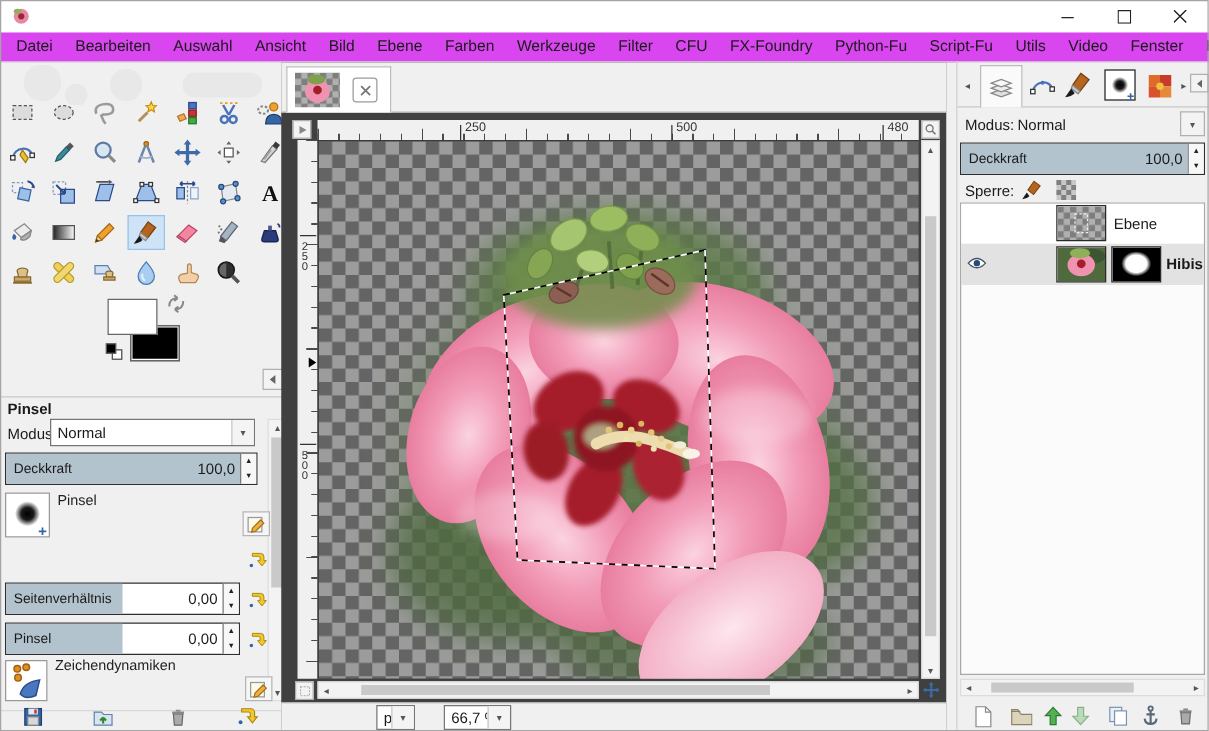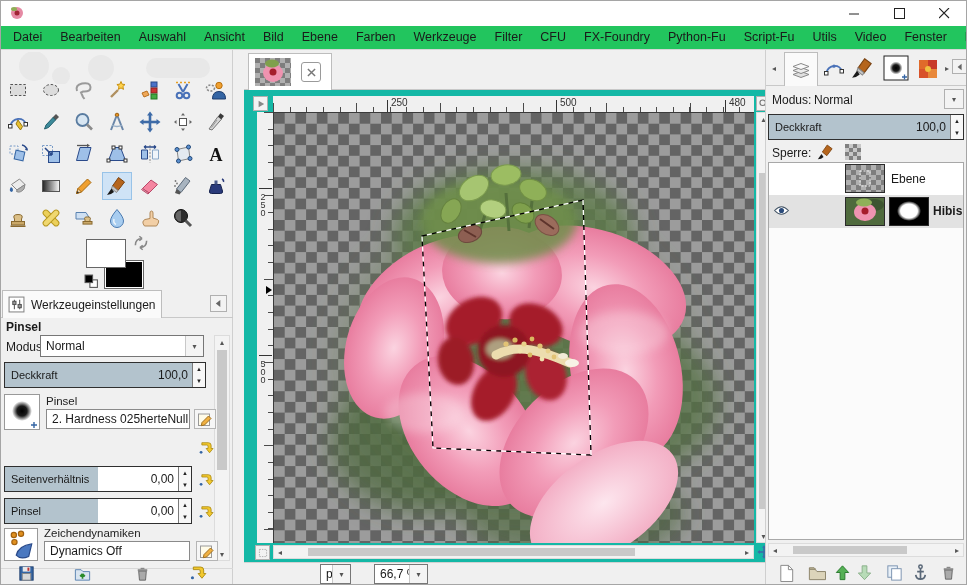--- a/index.html
+++ b/index.html
@@ -3,26 +3,26 @@
 <meta charset="utf-8">
 <style>
   *{box-sizing:border-box;margin:0;padding:0}
   html,body{width:967px;height:585px}
   body{position:relative;font-family:"Liberation Sans",sans-serif;font-size:12px;color:#1a1a1a;background:#f0f0f0;overflow:hidden;user-select:none}
   .abs{position:absolute}
   
   #titlebar{left:0;top:0;width:967px;height:26px;background:#fff;display:flex;align-items:center}
   #title-text{margin-left:8px;font-size:12.5px;white-space:nowrap}
   .wbtn{width:45px;height:26px;display:flex;align-items:center;justify-content:center}
-  #menubar{left:0;top:26px;width:967px;height:24px;background:#22c55e;border-bottom:1px solid #d6d6d6;display:flex;align-items:stretch;padding-left:4px}
+  #menubar{left:0;top:26px;width:967px;height:24px;background:#d946ef;border-bottom:1px solid #d6d6d6;display:flex;align-items:stretch;padding-left:4px}
   .mitem{padding:0 9px;line-height:23px;font-size:12.5px;white-space:nowrap}
   
   #leftdock{left:0;top:50px;width:233px;height:535px;background:#f0f0f0;border-right:1px solid #cfcfcf}
   #rightdock{left:765px;top:50px;width:202px;height:535px;background:#f0f0f0;border-left:1px solid #cfcfcf}
-  #center{left:244px;top:50px;width:532px;height:535px;background:#14b8a6}
+  #center{left:225px;top:50px;width:532px;height:535px;background:#404040}
   
   #toolgrid{position:absolute;left:1px;top:24px;display:grid;grid-template-columns:repeat(7,33px);grid-auto-rows:32px;justify-items:center;align-items:center}
   .tool{width:30px;height:28px;display:flex;align-items:center;justify-content:center}
   .tool.sel{background:#cfe3f6;border:1px solid #98c3e8}
   .ti{width:22px;height:22px;display:block}
   
   #colorarea{left:84px;top:184px;width:72px;height:58px}
   .swatch{position:absolute;width:40px;height:29px;border:1px solid #666;box-shadow:inset 0 0 0 1px #fff}
   
   #to-tabrow{left:0;top:240px;width:233px;height:28px;border-bottom:1px solid #c8c8c8}
@@ -422,30 +422,20 @@
     <svg class="abs" style="left:48px;top:0" width="18" height="18" viewBox="0 0 16 16">
         <path d="M3 10 Q3 4 9 4 M9 4 l-2.5-2 M9 4 l-2.5 2 M13 6 Q13 12 7 12 M7 12 l2.5 2 M7 12 l2.5-2" stroke="#888" fill="none" stroke-width="1.4"></path>
       </svg>
     <svg class="abs" style="left:0;top:40px" width="15" height="15" viewBox="0 0 14 14">
         <rect x="5.5" y="5.5" width="7" height="7" fill="#fff" stroke="#555"></rect>
         <rect x="1" y="1" width="7" height="7" fill="#000" stroke="#555"></rect>
       </svg>
   </div>
 
   <div id="to-tabrow" class="abs">
-    <div id="to-tab">
-      <svg width="17" height="17" viewBox="0 0 16 16">
-          <rect x="1" y="1" width="14" height="14" fill="#fff" stroke="#888"></rect>
-          <line x1="6" y1="3.5" x2="6" y2="12.5" stroke="#555"></line>
-          <rect x="4.5" y="5" width="3" height="3" fill="#999" stroke="#555"></rect>
-          <line x1="11" y1="3.5" x2="11" y2="12.5" stroke="#555"></line>
-          <rect x="9.5" y="8" width="3" height="3" fill="#999" stroke="#555"></rect>
-        </svg>
-      <span>Werkzeugeinstellungen</span>
-    </div>
     <div class="smallbtn" style="left:210px;top:5px;width:17px;height:17px">
         <svg width="9" height="9" viewBox="0 0 10 10">
           <path d="M7 1 L2 5 L7 9z" fill="#666"></path>
         </svg>
       </div>
   </div>
 
   <div class="abs boldlab" style="left:6px;top:270px">Pinsel</div>
 
   <span class="abs" style="left:6px;top:290px">Modus:</span>
@@ -470,21 +460,20 @@
       </div>
   </div>
 
   <div class="abs" style="left:4px;top:344px;width:36px;height:36px;background:#fff;border:1px solid #999">
     <svg width="34" height="34" viewBox="0 0 34 34">
         <circle cx="17" cy="16" r="10" fill="url(#fuzzy)"></circle>
         <path d="M26 30 h6 M29 27 v6" stroke="#3465a4" stroke-width="1.4"></path>
       </svg>
   </div>
   <span class="tinylab" style="left:46px;top:345px">Pinsel</span>
-  <div class="tinput" style="left:46px;top:359px;width:144px;height:20px">2. Hardness 025herteNull</div>
   <div class="iconbtn" style="left:194px;top:359px;width:22px;height:20px">
       <svg width="16" height="16" viewBox="0 0 16 16">
         <rect x="1.5" y="3" width="11" height="11.5" fill="#fffbe8" stroke="#999"></rect>
         <path d="M5 11.5 l6.5-6.5 2.5 2.5 -6.5 6.5 -3.2 .7z" fill="#f0b040" stroke="#a07020"></path>
       </svg>
     </div>
 
   <div class="flatbtn" style="left:196px;top:388px;width:20px;height:20px">
       <svg width="17" height="17" viewBox="0 0 22 22">
         <path d="M5 3.5 h8.5 a3.5 3.5 0 0 1 3.5 3.5 v4 h2.5 l-4.5 5.5 -4.5-5.5 h2.5 v-3 a1.5 1.5 0 0 0-1.5-1.5 H5z" fill="#f2c82e" stroke="#a8860a"></path>
@@ -526,21 +515,20 @@
 
   <div class="abs" style="left:4px;top:478px;width:34px;height:33px;background:#fff;border:1px solid #999">
     <svg width="32" height="31" viewBox="0 0 26 26">
         <circle cx="7" cy="5" r="2.2" fill="#e09020" stroke="#a06010"></circle>
         <circle cx="13" cy="4" r="2.2" fill="#e09020" stroke="#a06010"></circle>
         <circle cx="7.5" cy="11" r="2.2" fill="#e09020" stroke="#a06010"></circle>
         <path d="M9 22 q2-8 13-9.5 l-2.5 10.5 q-7 3-10.5-1z" fill="#4a78c0" stroke="#2a4a8a"></path>
       </svg>
   </div>
   <span class="tinylab" style="left:44px;top:477px">Zeichendynamiken</span>
-  <div class="tinput" style="left:44px;top:491px;width:146px;height:20px">Dynamics Off</div>
   <div class="iconbtn" style="left:196px;top:491px;width:22px;height:20px">
       <svg width="16" height="16" viewBox="0 0 16 16">
         <rect x="1.5" y="3" width="11" height="11.5" fill="#fffbe8" stroke="#999"></rect>
         <path d="M5 11.5 l6.5-6.5 2.5 2.5 -6.5 6.5 -3.2 .7z" fill="#f0b040" stroke="#a07020"></path>
       </svg>
     </div>
 
   <div class="abs" style="left:0;top:518px;width:233px;border-top:1px solid #d8d8d8"></div>
   <div class="flatbtn" style="left:14px;top:512px;width:24px;height:22px">
       <svg width="19" height="19" viewBox="0 0 20 20">

